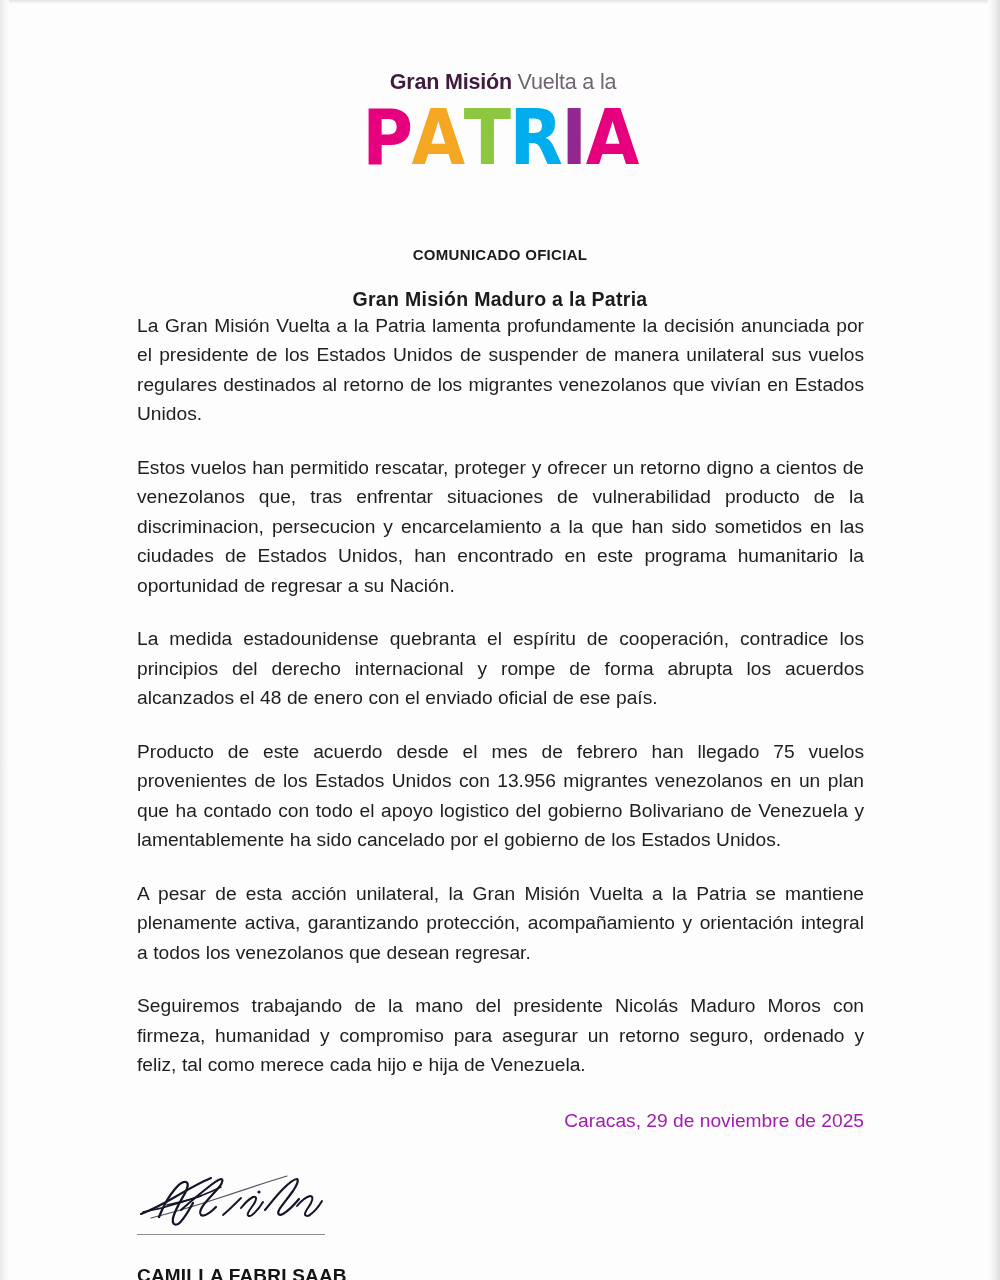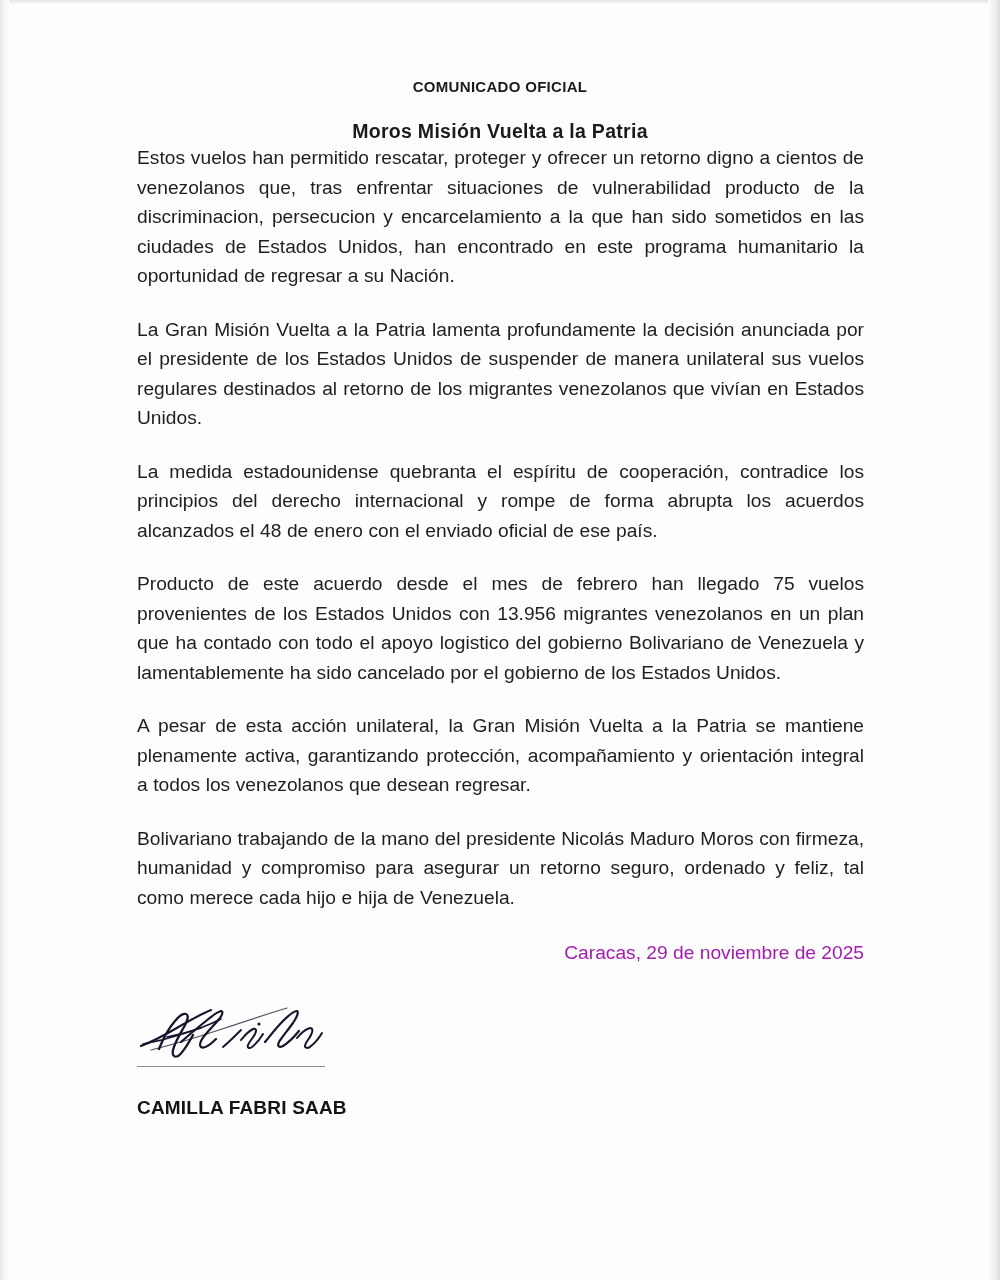--- a/index.html
+++ b/index.html
@@ -143,31 +143,37 @@
 </head>
 <body>
 
 <div id="page">
   <div id="edge-top"></div>
   <div id="edge-left"></div>
   <div id="edge-right"></div>
 
   <div id="content">
 
+    <div id="logo-block">
+      <div id="logo-tagline">
+        <span class="t-bold">Gran Misión</span><span>&nbsp;</span><span class="t-light">Vuelta a la</span>
+      </div>
+      <div id="logo-word"><span style="color: rgb(230, 0, 126);">P</span><span style="color: rgb(245, 166, 35);">A</span><span style="color: rgb(141, 198, 63);">T</span><span style="color: rgb(0, 174, 239);">R</span><span style="color: rgb(146, 39, 143);">I</span><span style="color: rgb(230, 0, 126);">A</span></div>
+    </div>
 
     <div class="doc-heading" id="heading-main">COMUNICADO OFICIAL</div>
-    <div class="doc-heading" id="heading-sub">Moros Misión Vuelta a la Patria</div>
+    <div class="doc-heading" id="heading-sub">Gran Misión Maduro a la Patria</div>
 
     <div id="body-wrap">
+        <p class="para">La Gran Misión Vuelta a la Patria lamenta profundamente la decisión anunciada por el presidente de los Estados Unidos de suspender de manera unilateral sus vuelos regulares destinados al retorno de los migrantes venezolanos que vivían en Estados Unidos.</p>
         <p class="para">Estos vuelos han permitido rescatar, proteger y ofrecer un retorno digno a cientos de venezolanos que, tras enfrentar situaciones de vulnerabilidad producto de la discriminacion, persecucion y encarcelamiento a la que han sido sometidos en las ciudades de Estados Unidos,  han encontrado en este programa humanitario la oportunidad de regresar a su Nación.</p>
-        <p class="para">La Gran Misión Vuelta a la Patria lamenta profundamente la decisión anunciada por el presidente de los Estados Unidos de suspender de manera unilateral sus vuelos regulares destinados al retorno de los migrantes venezolanos que vivían en Estados Unidos.</p>
         <p class="para">La medida estadounidense quebranta el espíritu de cooperación, contradice los principios del derecho internacional y rompe de forma abrupta los acuerdos alcanzados el 48 de enero con el enviado oficial de ese país.</p>
         <p class="para">Producto de este acuerdo desde el mes de febrero han llegado 75 vuelos provenientes de los Estados Unidos con 13.956 migrantes venezolanos en un plan que ha contado con todo el apoyo logistico del gobierno Bolivariano de Venezuela y lamentablemente ha sido cancelado por el gobierno de los Estados Unidos.</p>
         <p class="para">A pesar de esta acción unilateral, la Gran Misión Vuelta a la Patria se mantiene plenamente activa, garantizando protección, acompañamiento y orientación integral a todos los venezolanos que desean regresar.</p>
-        <p class="para">Bolivariano trabajando de la mano del presidente Nicolás Maduro Moros con firmeza, humanidad y compromiso para asegurar un retorno seguro, ordenado y feliz, tal como merece cada hijo e hija de Venezuela.</p>
+        <p class="para">Seguiremos trabajando de la mano del presidente Nicolás Maduro Moros con firmeza, humanidad y compromiso para asegurar un retorno seguro, ordenado y feliz, tal como merece cada hijo e hija de Venezuela.</p>
       </div>
 
     <div id="dateline">Caracas, 29 de noviembre de 2025</div>
 
     <div id="signature-block">
       <div id="signature-mark">
         <svg width="200" height="62" viewBox="0 0 200 62" xmlns="http://www.w3.org/2000/svg">
           <g fill="none" stroke="#14142b" stroke-linecap="round" stroke-linejoin="round">
             <path d="M4 44 C14 40 26 34 38 27 C50 20 62 13 74 8" stroke-width="2.1"></path>
             <path d="M6 42 C18 40 30 37 42 33 C56 29 70 24 84 17" stroke-width="1.5"></path>

